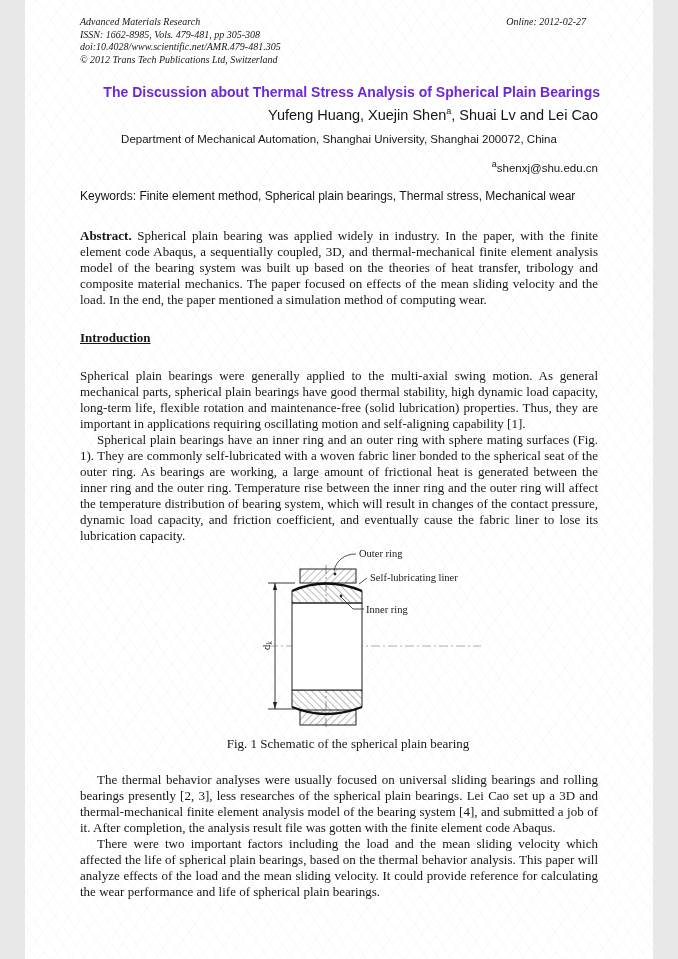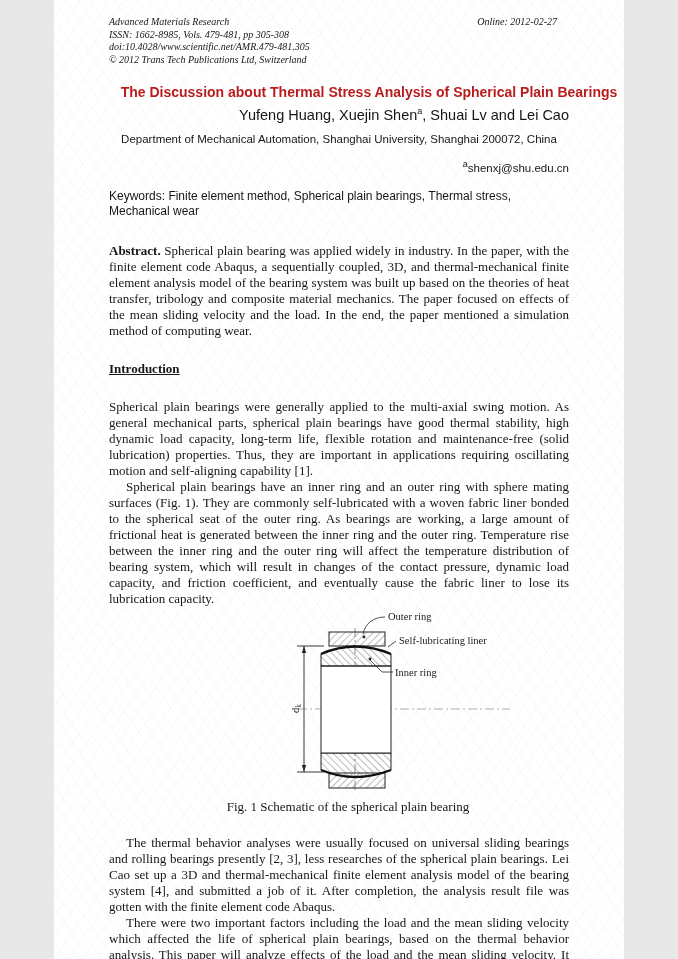--- a/index.html
+++ b/index.html
@@ -1,18 +1,18 @@
 <!DOCTYPE html>
 <html><head>
 <meta charset="utf-8">
 <style>
   html,body{margin:0;padding:0;background:#e8e8e8;}
   .page{
     position:relative;
-    width:570px;height:959px;
+    width:628px;height:959px;
     margin:0 auto;
     background:#ffffff;
     box-sizing:border-box;
     padding:16px 55px 0 55px;
     color:#161616;
     overflow:hidden;
   }
   .page::before{
     content:"";
     position:absolute;inset:0;
@@ -25,21 +25,21 @@
   .page > *{position:relative;z-index:1;}
 
   
   .hdr{position:relative;font:italic 10px/12.5px "Liberation Serif", serif;}
   .hdr-right{position:absolute;top:0;right:12px;font:italic 10px/12.5px "Liberation Serif", serif;}
 
   
   .title{
     width:520px;margin:17px auto 0 auto;
     font:bold 14px/19px "Liberation Sans", sans-serif;
-    text-align:center;color:#b91c1c;
+    text-align:right;color:#6d28d9;
   }
   .authors{
     margin-top:4px;text-align:right;
     font:14.5px/18px "Liberation Sans", sans-serif;
   }
   .authors sup, .email sup{font-size:9px;line-height:0;vertical-align:super;}
   .affiliation{
     margin-top:8px;text-align:center;
     font:11.5px/14px "Liberation Sans", sans-serif;
   }

